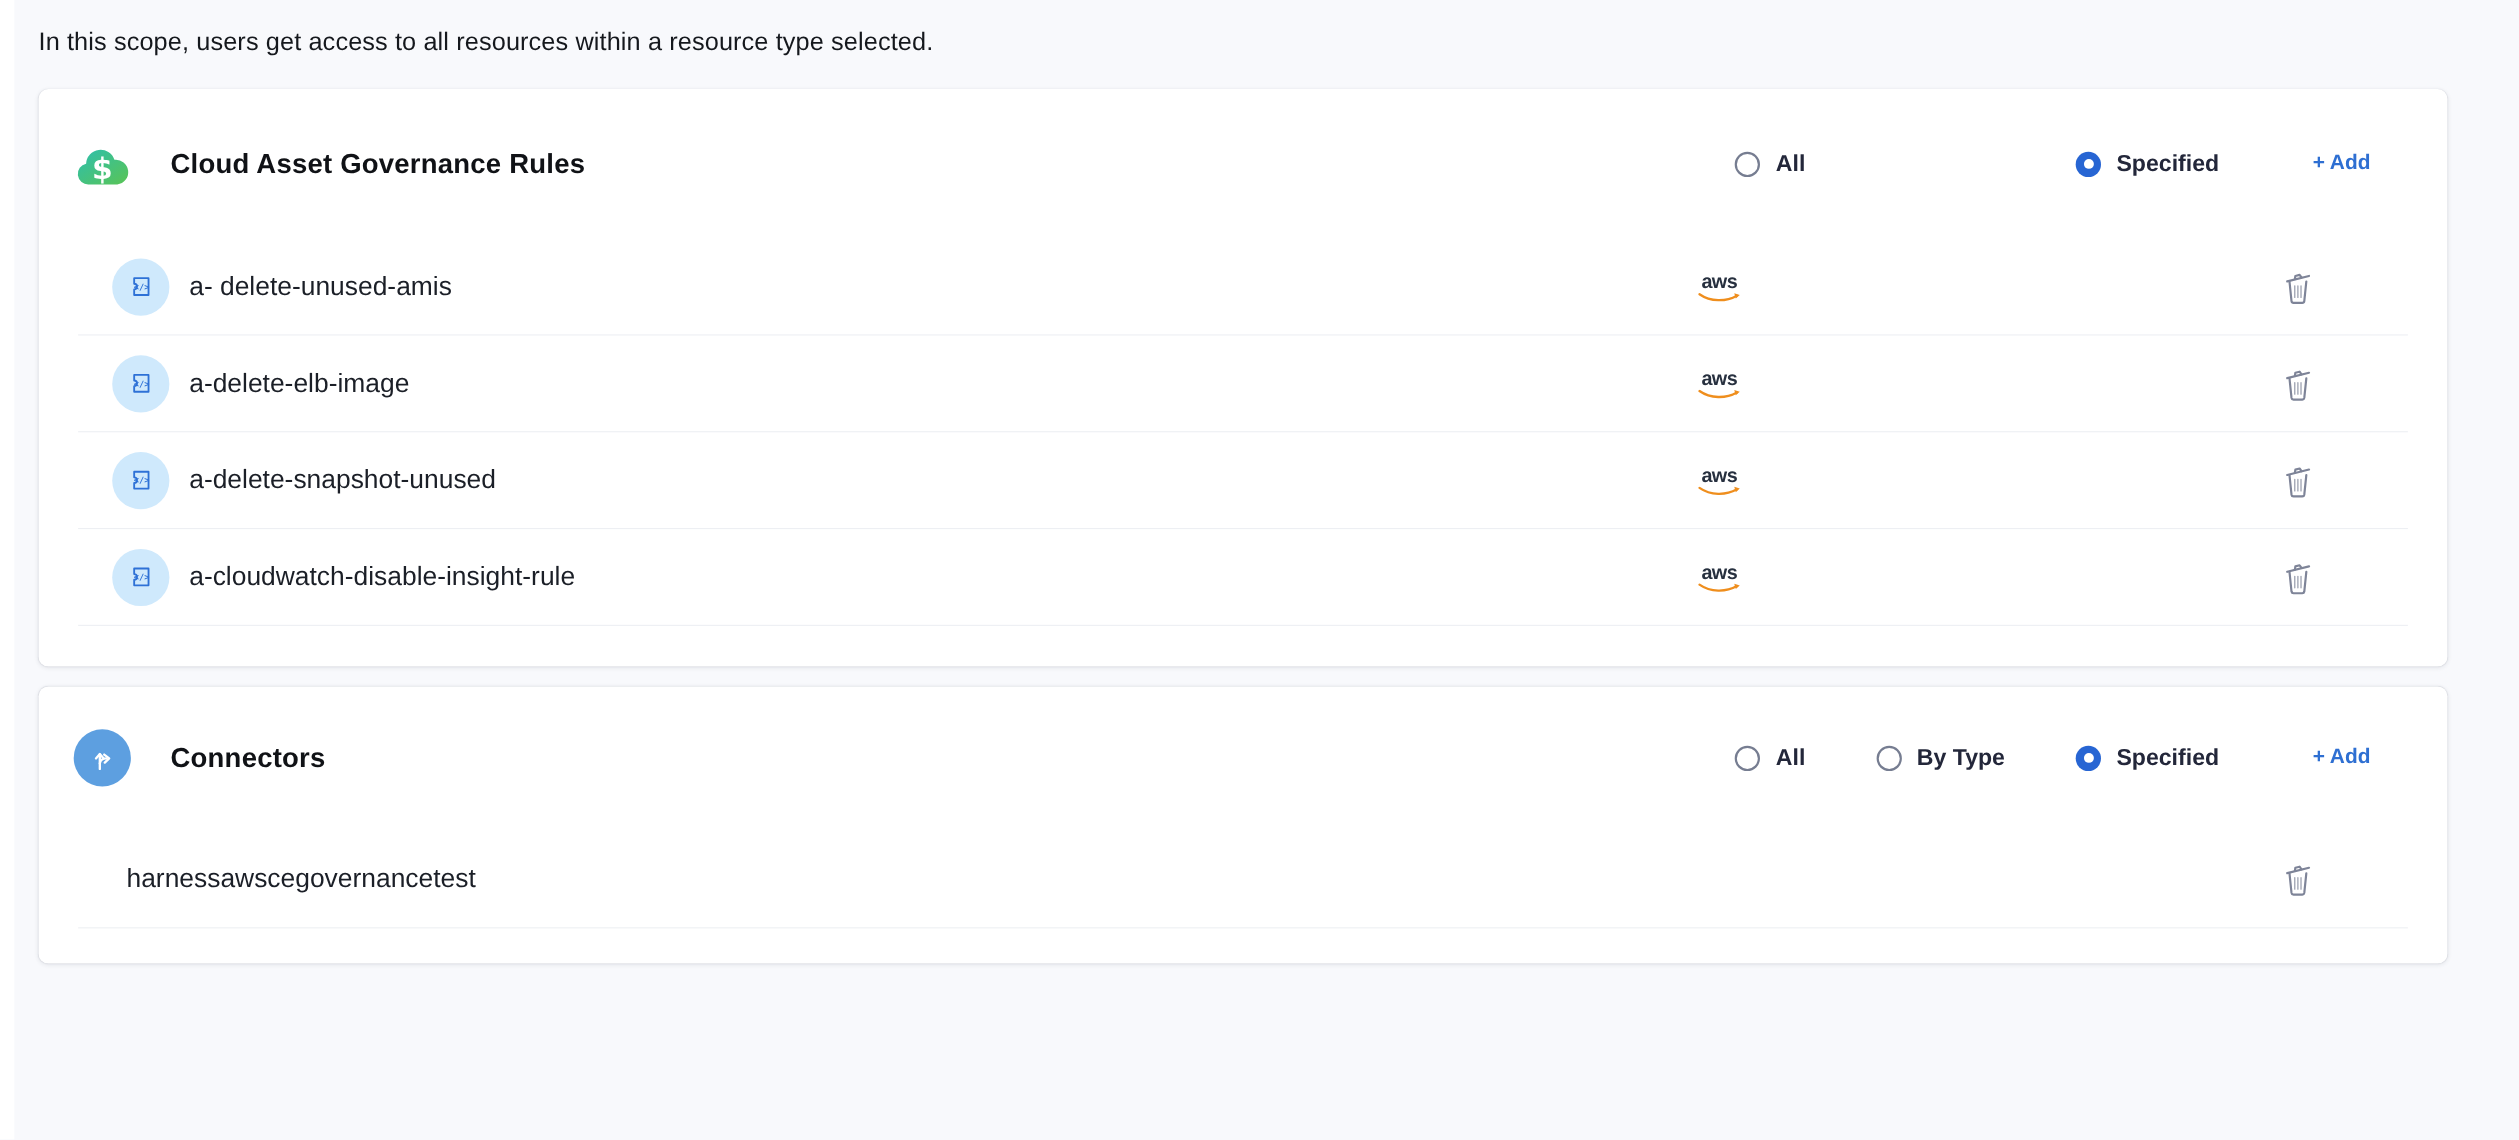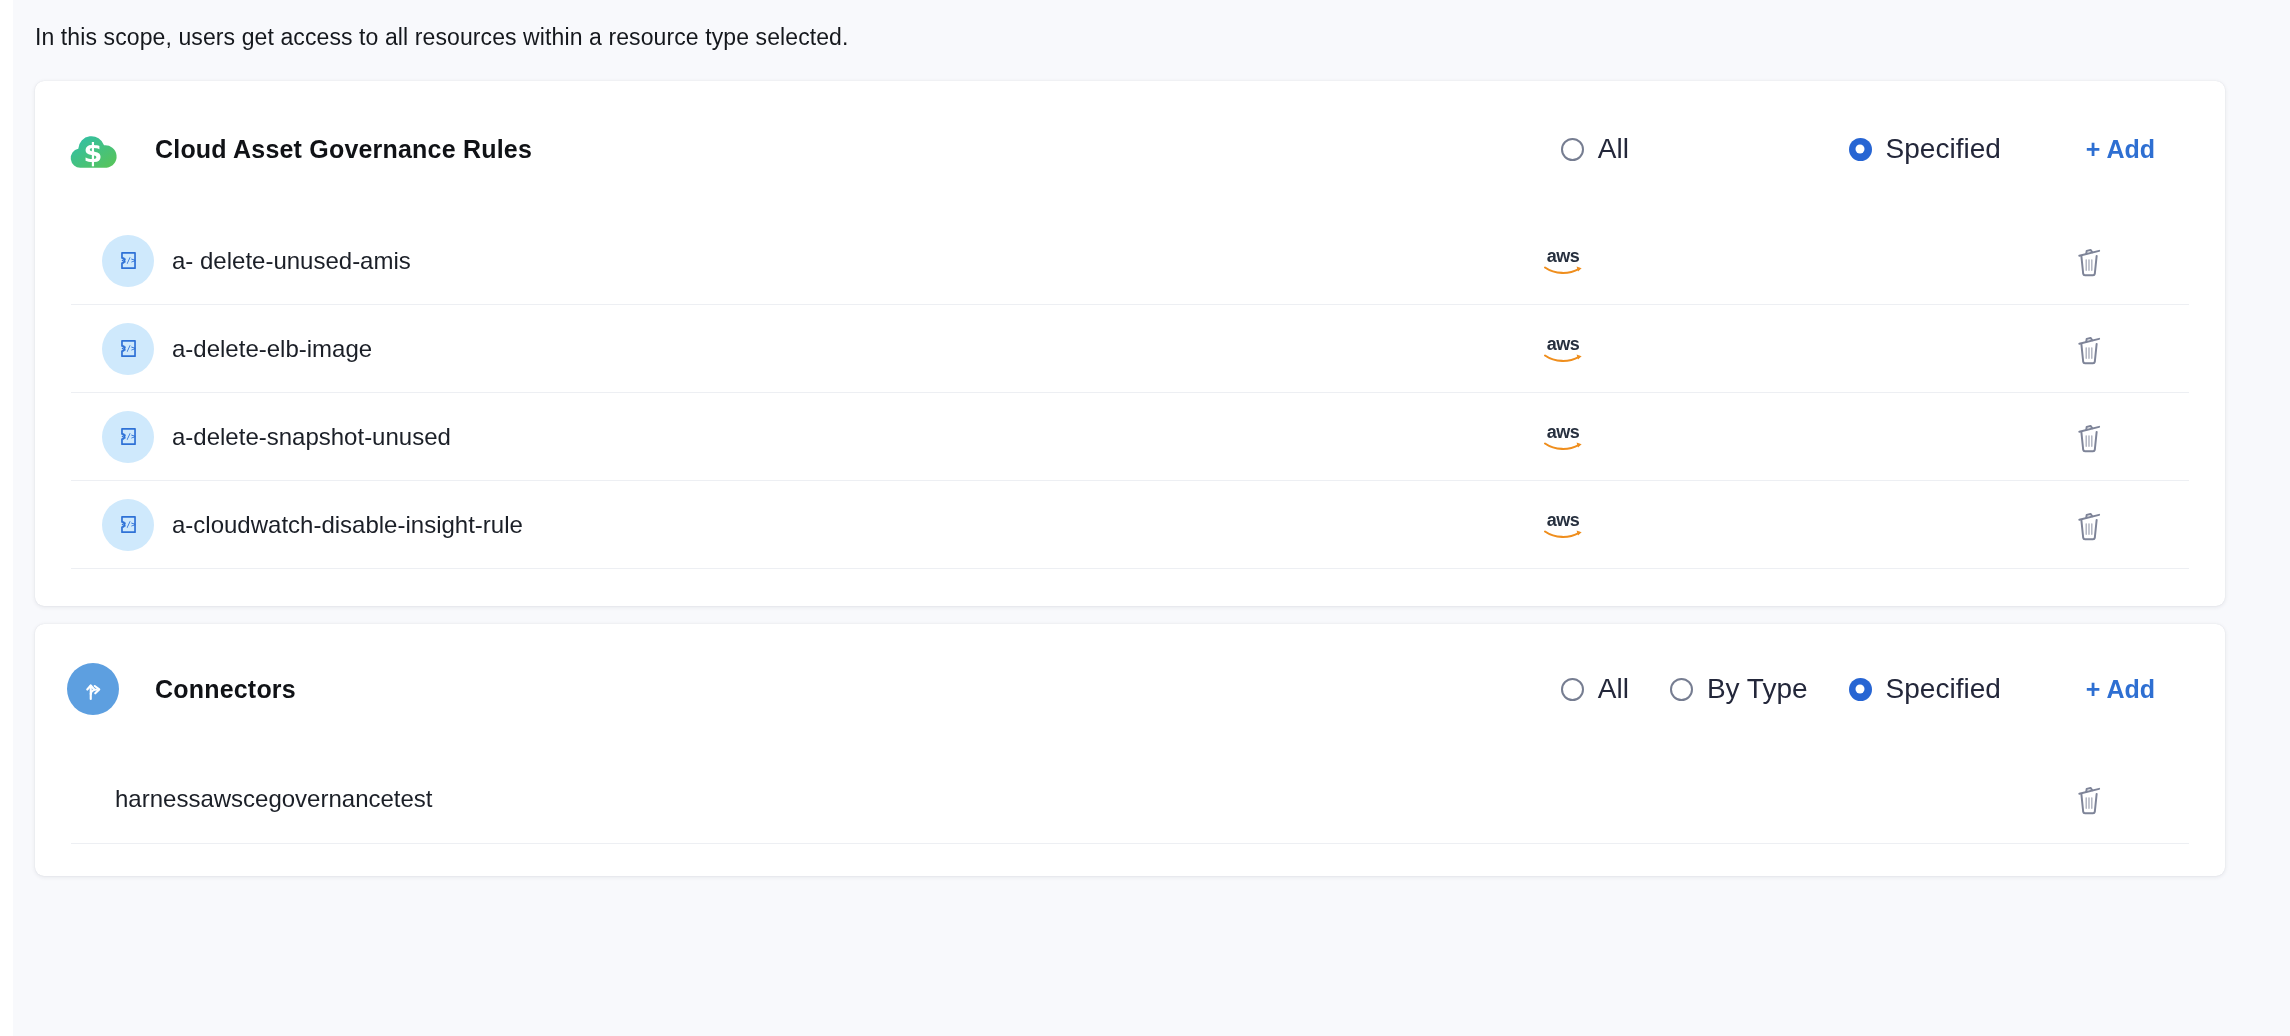--- a/index.html
+++ b/index.html
@@ -60,24 +60,24 @@
     width:23px; height:23px; border-radius:50%;
     border:2px solid #767d91; background:#fff;
     flex:0 0 auto; position:relative;
   }
   .radio-dot.checked { border:none; background:#2765d3; }
   .radio-dot.checked::after {
     content:""; position:absolute; left:50%; top:50%;
     width:9px; height:9px; border-radius:50%;
     background:#ffffff; transform:translate(-50%,-50%);
   }
-  .radio-label { font-size:28px; color:#23273a; }
+  .radio-label { font-size:21px; color:#23273a;font-weight:bold; }
   .add-link {
     margin-left:85px;
-    font-size:25px; font-weight:700; color:#2e6fd2;
+    font-size:19px; font-weight:700; color:#2e6fd2;
     cursor:pointer; white-space:nowrap;
   }
 
   .rows { margin:0 36px; }
   .row {
     display:grid;
     grid-template-columns:1fr 520px 140px;
     align-items:center;
     height:88px;
     border-bottom:1px solid #edeff3;

